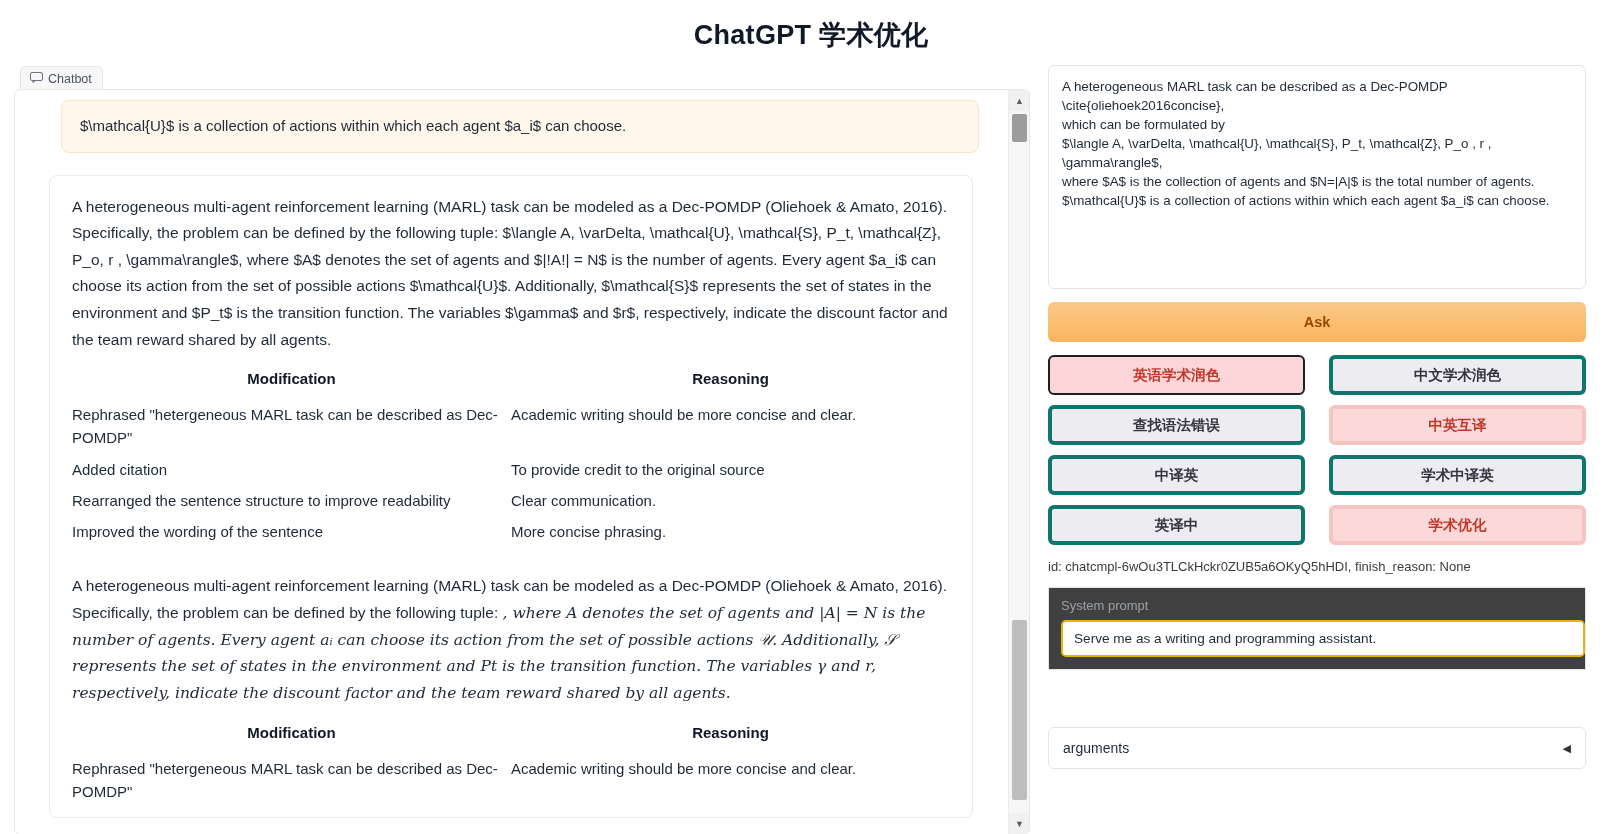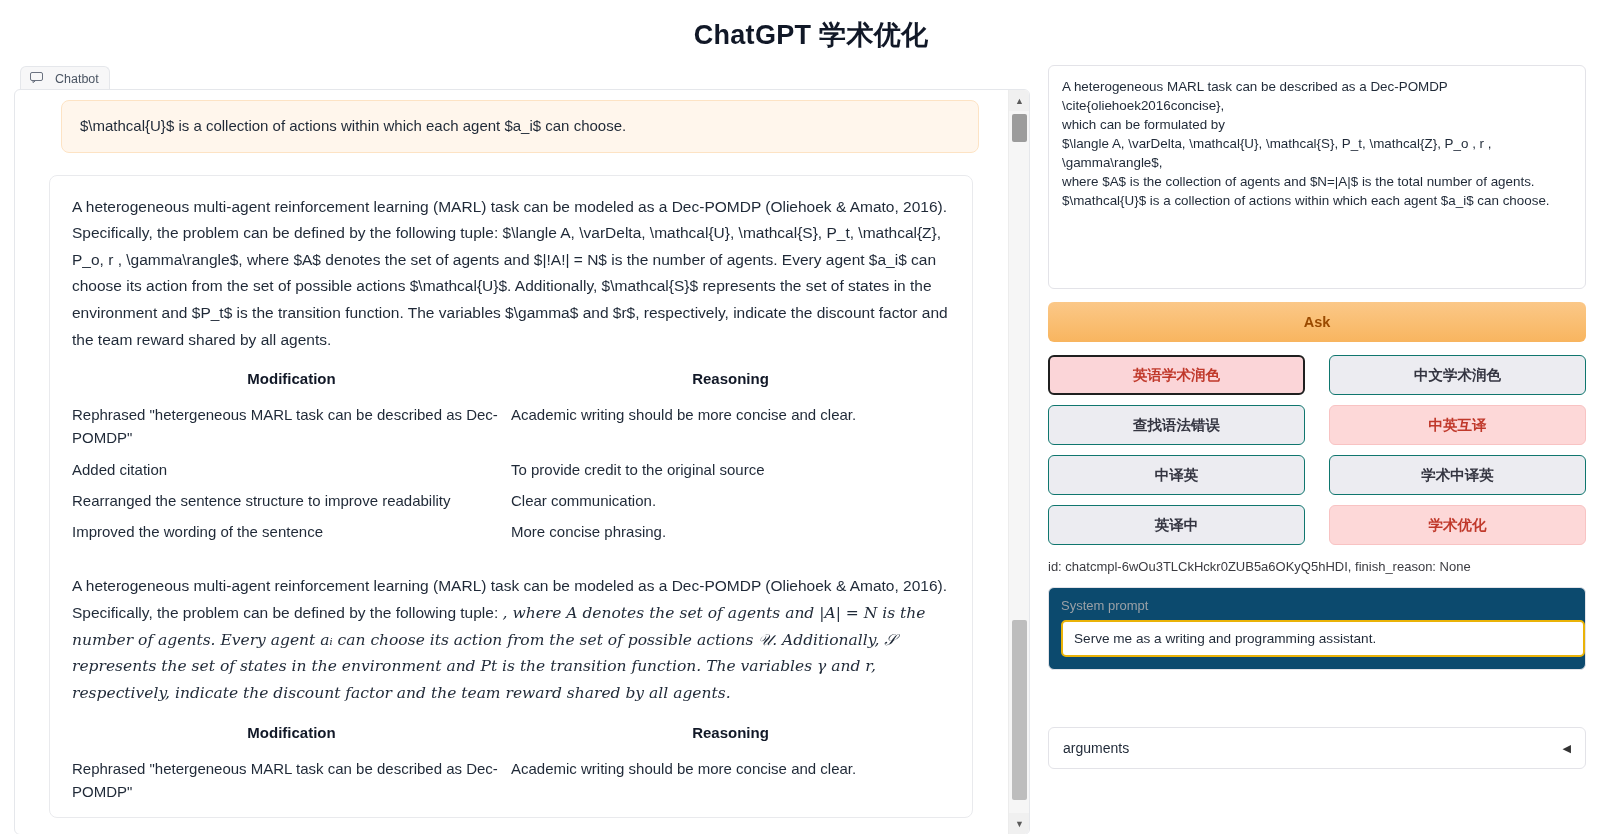--- a/index.html
+++ b/index.html
@@ -34,21 +34,21 @@
 
   
   .chat-col {
     width: 1016px;
     flex: 0 0 1016px;
     position: relative;
   }
   .chat-label {
     display: inline-flex;
     align-items: center;
-    gap: 12px;
+    gap: 5px;
     background: #f7f7f8;
     border: 1px solid #e5e7eb;
     border-bottom: none;
     border-radius: 6px 6px 0 0;
     font-size: 12.5px;
     color: #4b5563;
     padding: 5px 10px 4px 9px;
     position: relative;
     top: 1px;
     left: 6px;
@@ -169,21 +169,21 @@
     cursor: pointer;
   }
   .btn-grid {
     display: grid;
     grid-template-columns: 1fr 1fr;
     gap: 10px 24px;
   }
   .gbtn {
     height: 40px;
     border-radius: 6px;
-    border: 1px solid #0f766e;
+    border: 4px solid #0f766e;
     background: #ececf1;
     color: #343541;
     font-size: 14.5px;
     font-weight: bold;
     display: flex; align-items: center; justify-content: center;
     cursor: pointer;
   }
   .gbtn.pink {
     background: #fdd8d8;
     border-color: #f8c3c3;
@@ -194,22 +194,22 @@
     border: 2px solid #1f1f1f;
     color: #c0392b;
   }
   .meta-line {
     font-size: 13px;
     color: #3b3b40;
     margin-top: 1px;
   }
   .panel {
     border: 1px solid #e3e3e8;
-    border-radius: 6px;
-    background: #0c4a6e;
+    border-radius: 0;
+    background: #404040;
     padding: 10px 0 12px 12px;
   }
   .panel-label {
     font-size: 13px;
     color: #9aa0a6;
     margin-bottom: 7px;
   }
   .text-field {
     border: 2px solid #eab308;
     border-radius: 5px;

